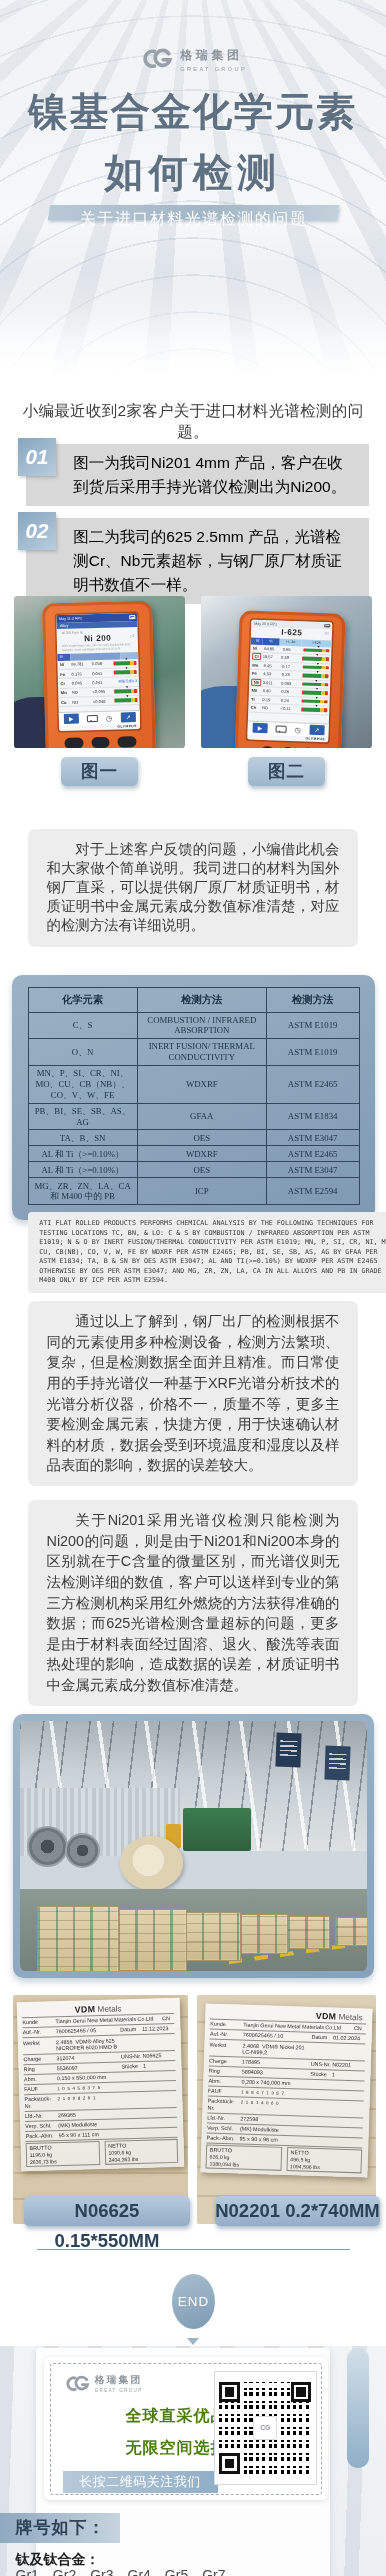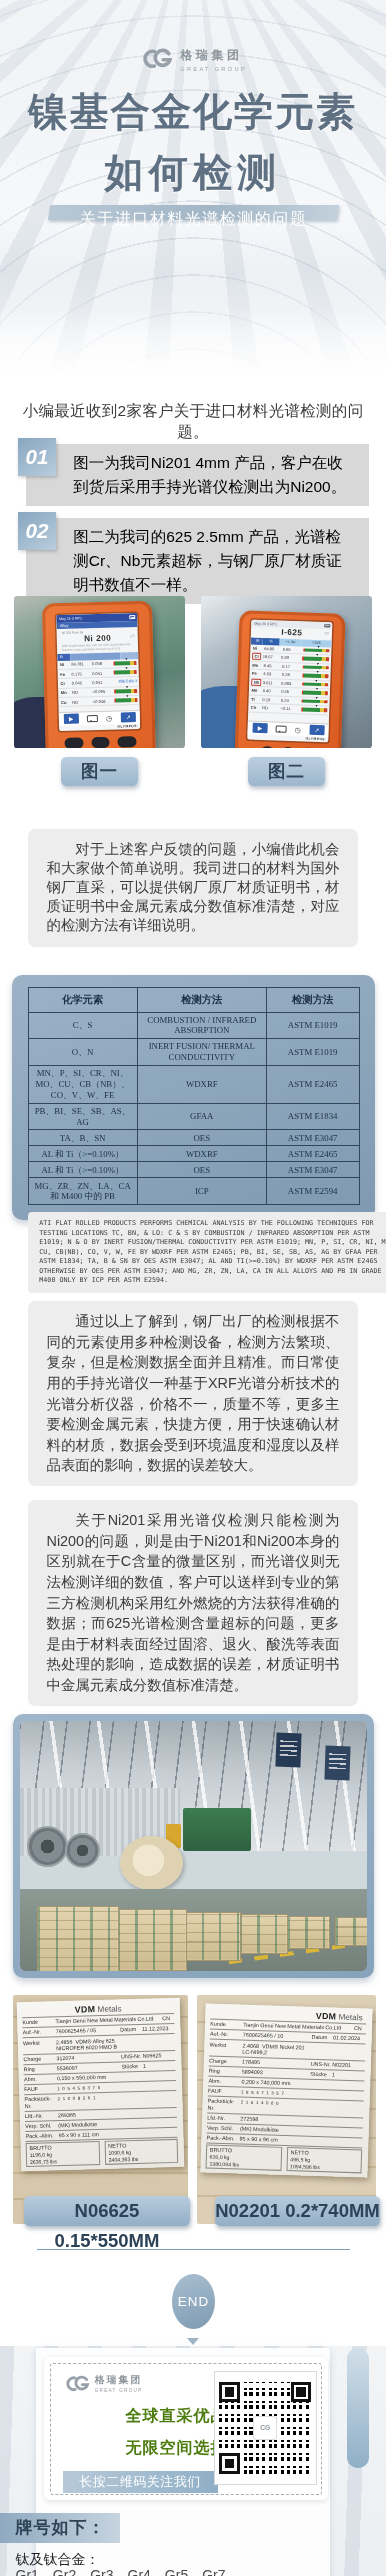--- a/index.html
+++ b/index.html
@@ -193,21 +193,21 @@
     background-blend-mode:screen;}
   .qf{position:absolute;width:20.6px;height:20.6px;border:3.6px solid #111;background:#fff;}
   .qf::after{content:"";position:absolute;inset:2.6px;background:#111;}
   .qf1{left:0;top:0;}
   .qf2{right:0;top:0;}
   .qf3{left:0;bottom:0;}
   .qlogo{position:absolute;left:34px;top:34px;width:24px;height:24px;background:#fff;border:1px solid #ddd;border-radius:3.1px;display:flex;align-items:center;justify-content:center;font-size:6.7px;font-weight:bold;color:#8d959d;}
   .gbadge{position:absolute;left:0;top:167px;width:120px;height:30px;background:linear-gradient(90deg,#8fa9c0,#c6d4df);color:#2e4356;font-size:17px;font-weight:bold;line-height:30px;padding-left:15.5px;letter-spacing:1px;}
   .grades{position:absolute;left:15.5px;top:205px;width:258px;font-size:14px;line-height:16px;color:#4a4a4a;}
   .ggroup{margin-bottom:4.1px;}
-  .gname{font-weight:normal;color:#1f1f1f;}
+  .gname{font-weight:bold;color:#1f1f1f;}
 </style>
 </head>
 <body>
 
 <div id="page">
 
   <section class="hero">
     <div class="hero-rings"></div>
     <div class="hero-fade"></div>
     <div class="brand">

